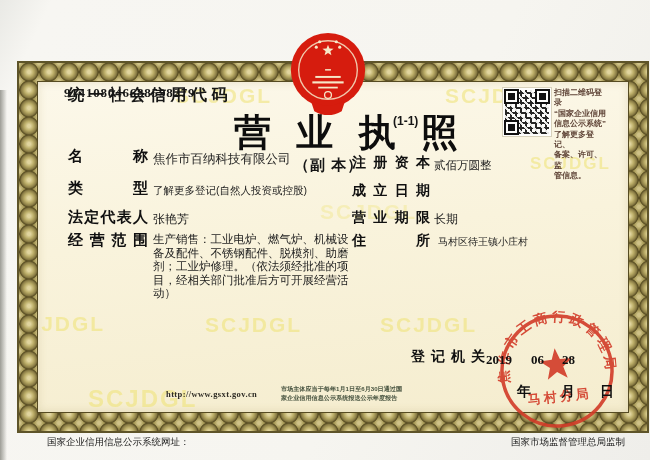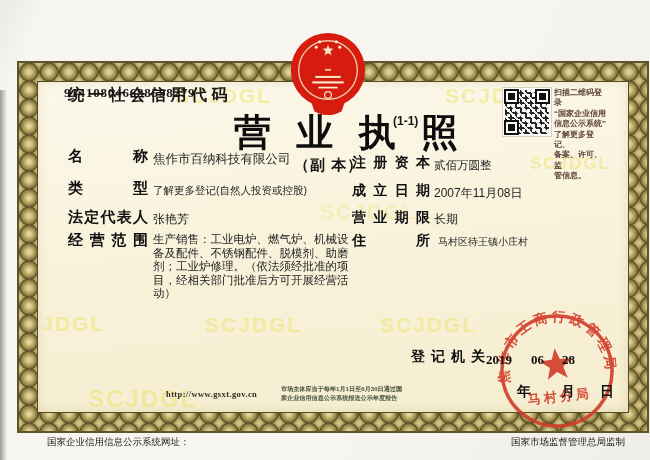--- a/index.html
+++ b/index.html
@@ -174,21 +174,20 @@
       <span>本</span>
     </div>
   <div class="val" id="r1-value">贰佰万圆整</div>
 
   <div class="lbl lblR rr2" data-spread="true">
       <span>成</span>
       <span>立</span>
       <span>日</span>
       <span>期</span>
     </div>
-  <div class="val" id="r2-value">2007年11月08日</div>
 
   <div class="lbl lblR rr3" data-spread="true">
       <span>营</span>
       <span>业</span>
       <span>期</span>
       <span>限</span>
     </div>
   <div class="val" id="r3-value">长期</div>
 
   <div class="lbl lblR rr4" data-spread="true">

